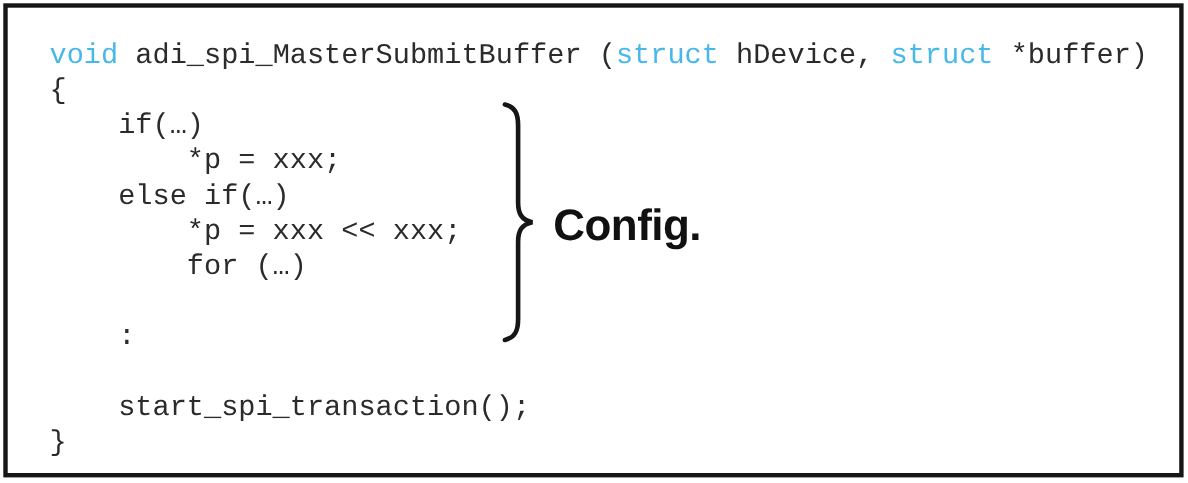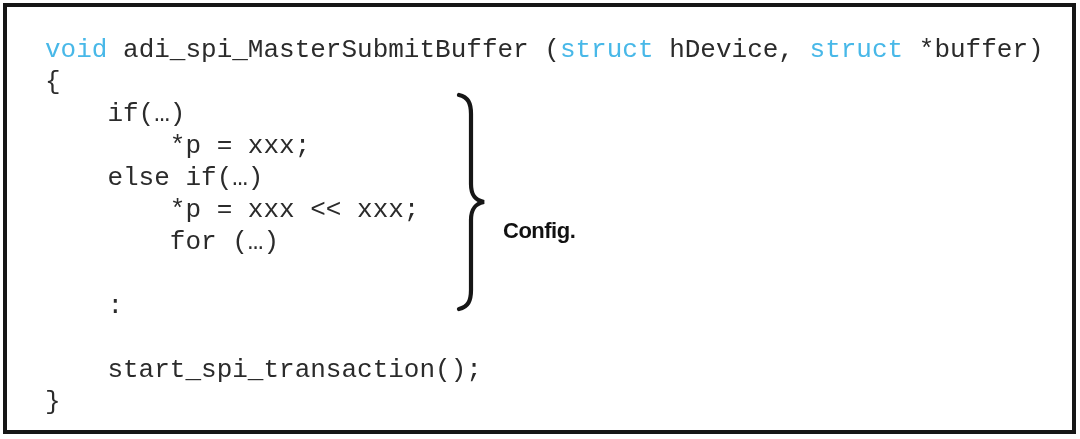--- a/index.html
+++ b/index.html
@@ -50,25 +50,24 @@
     top: 84px;
     width: 40px;
     height: 222px;
   }
   .annotation-label {
     position: absolute;
     left: 496px;
     top: 182px;
     font-family: "Liberation Sans", sans-serif;
     font-weight: bold;
-    font-size: 22px;
+    font-size: 40px;
     line-height: 32px;
     letter-spacing: -0.5px;
     color: var(--anno, #111111);
-    margin-top: 26px;
   }
 </style>
 </head>
 <body>
 
 <div class="stage">
   <div class="frame">
 
     <div class="code-block"><div class="code-line"><span class="kw">void</span><span> adi_spi_MasterSubmitBuffer (</span><span class="kw">struct</span><span> hDevice, </span><span class="kw">struct</span><span> *buffer)</span></div><div class="code-line"><span>{</span></div><div class="code-line"><span>    if(…)</span></div><div class="code-line"><span>        *p = xxx;</span></div><div class="code-line"><span>    else if(…)</span></div><div class="code-line"><span>        *p = xxx &lt;&lt; xxx;</span></div><div class="code-line"><span>        for (…)</span></div><div class="code-line">&nbsp;</div><div class="code-line"><span>    :</span></div><div class="code-line">&nbsp;</div><div class="code-line"><span>    start_spi_transaction();</span></div><div class="code-line"><span>}</span></div></div>
 

